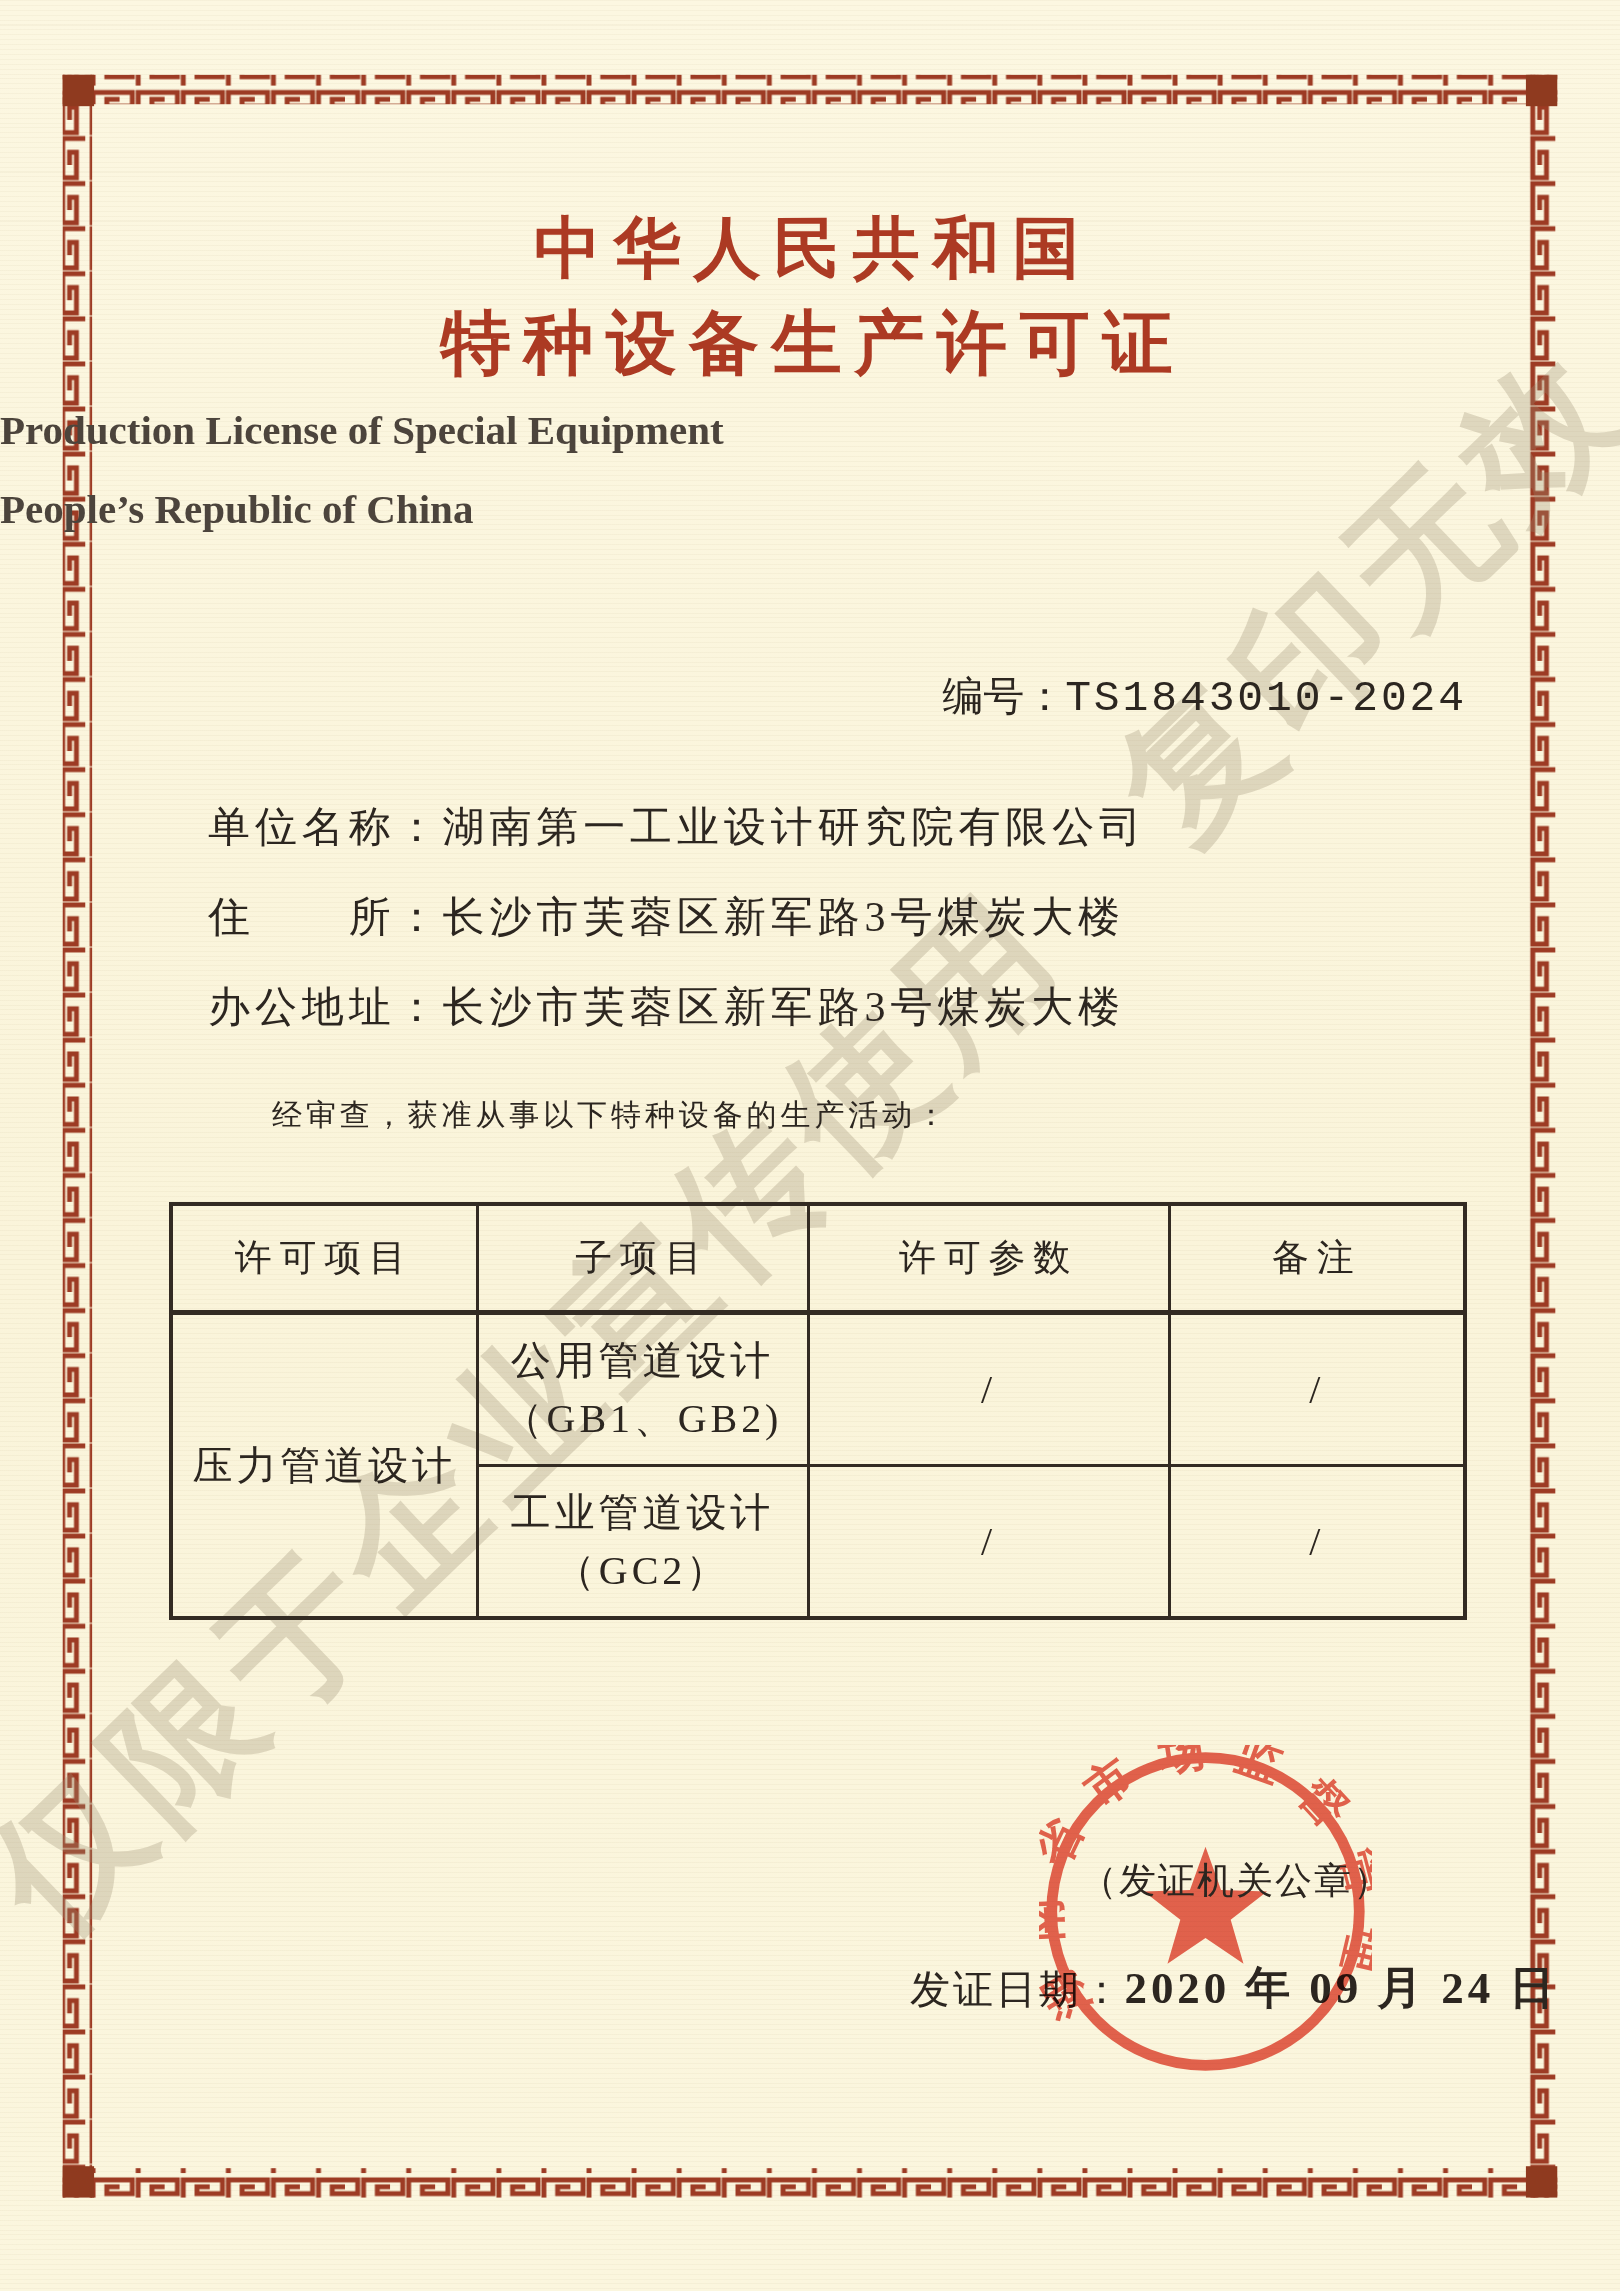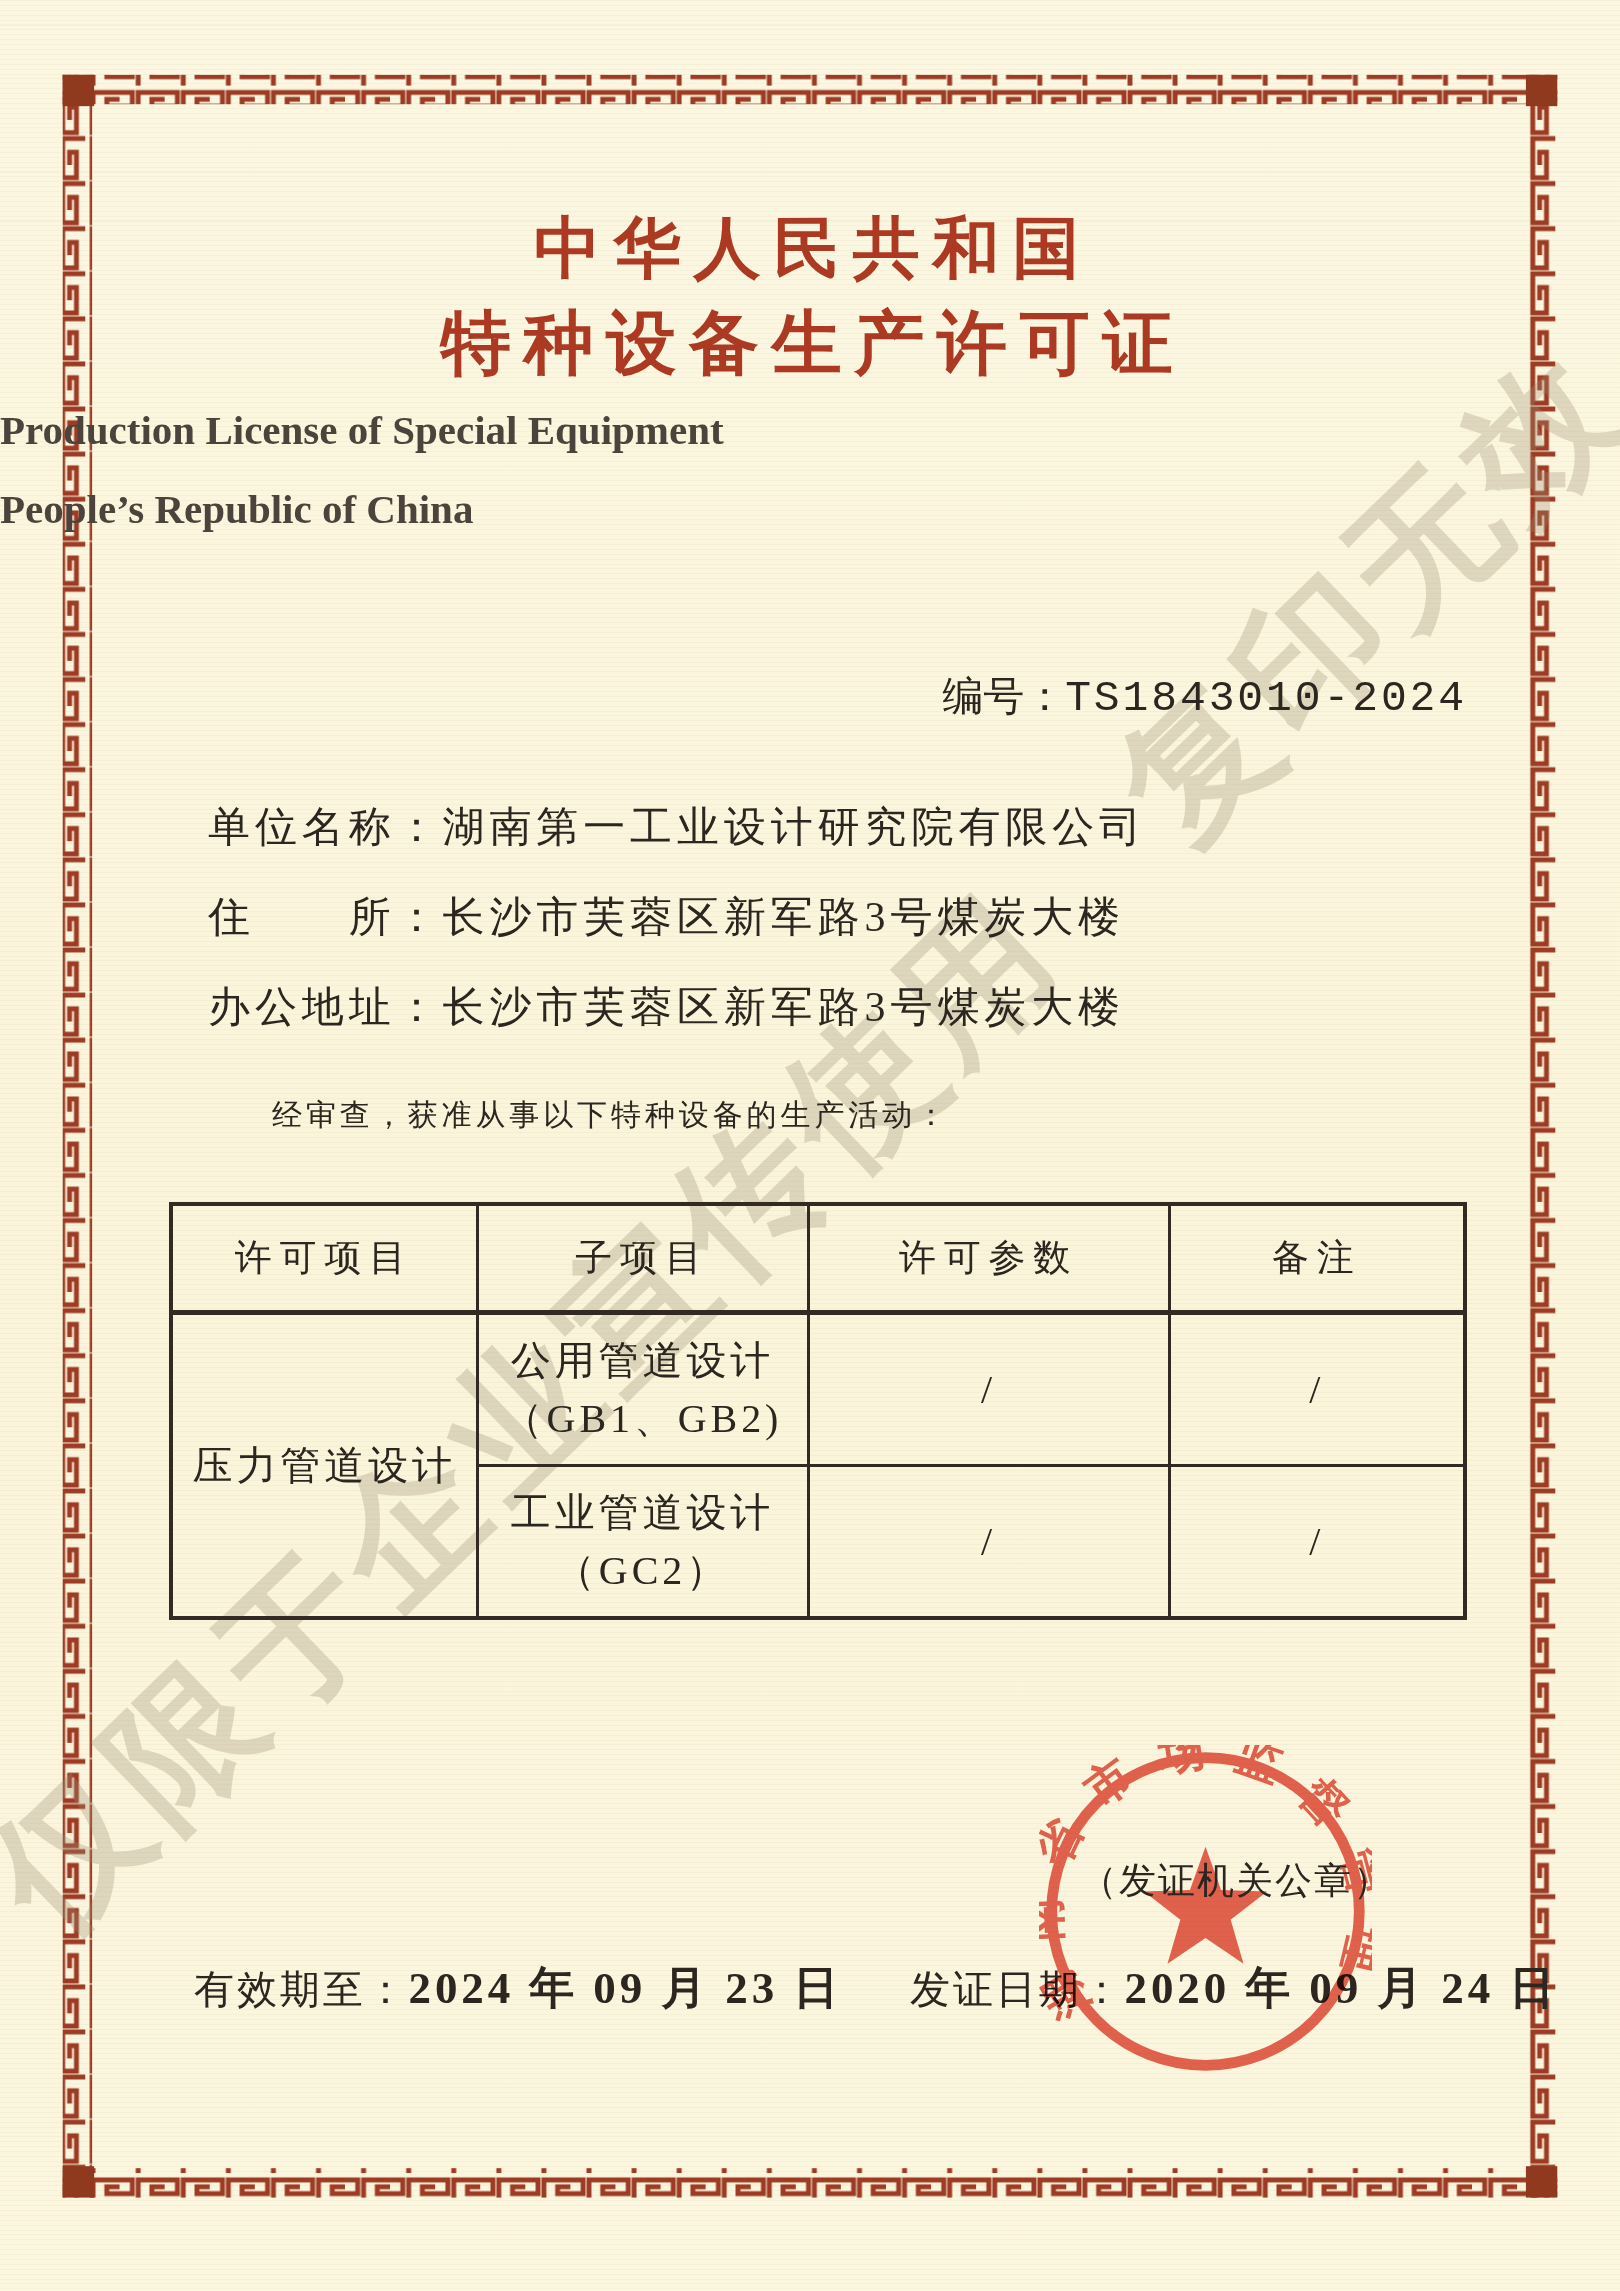--- a/index.html
+++ b/index.html
@@ -158,23 +158,20 @@
           <td class="slash">/</td>
           <td class="slash">/</td>
         </tr>
       </tbody>
     </table>
   </div>
 
 
   <div class="abs seal-note">（发证机关公章）</div>
 
-  <div class="abs dateline valid">
-    <span>有效期至：</span><span class="dval">2024 年 09 月 23 日</span>
-  </div>
   <div class="abs dateline issue">
     <span>发证日期：</span><span class="dval">2020 年 09 月 24 日</span>
   </div>
 
   <svg class="abs seal-svg" width="333" height="333" viewBox="-170 -170 340 340" aria-hidden="true">
     <defs>
       <path id="sealArc" d="M -116 96 A 150 150 0 1 1 116 96" fill="none"></path>
     </defs>
     <circle cx="0" cy="0" r="157" fill="none" stroke="#e2503f" stroke-width="11"></circle>
     <text class="seal-text" fill="#e2503f">

